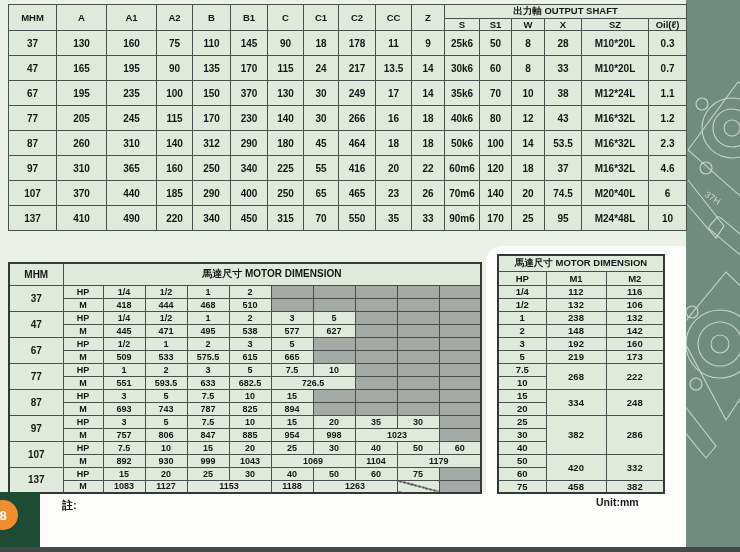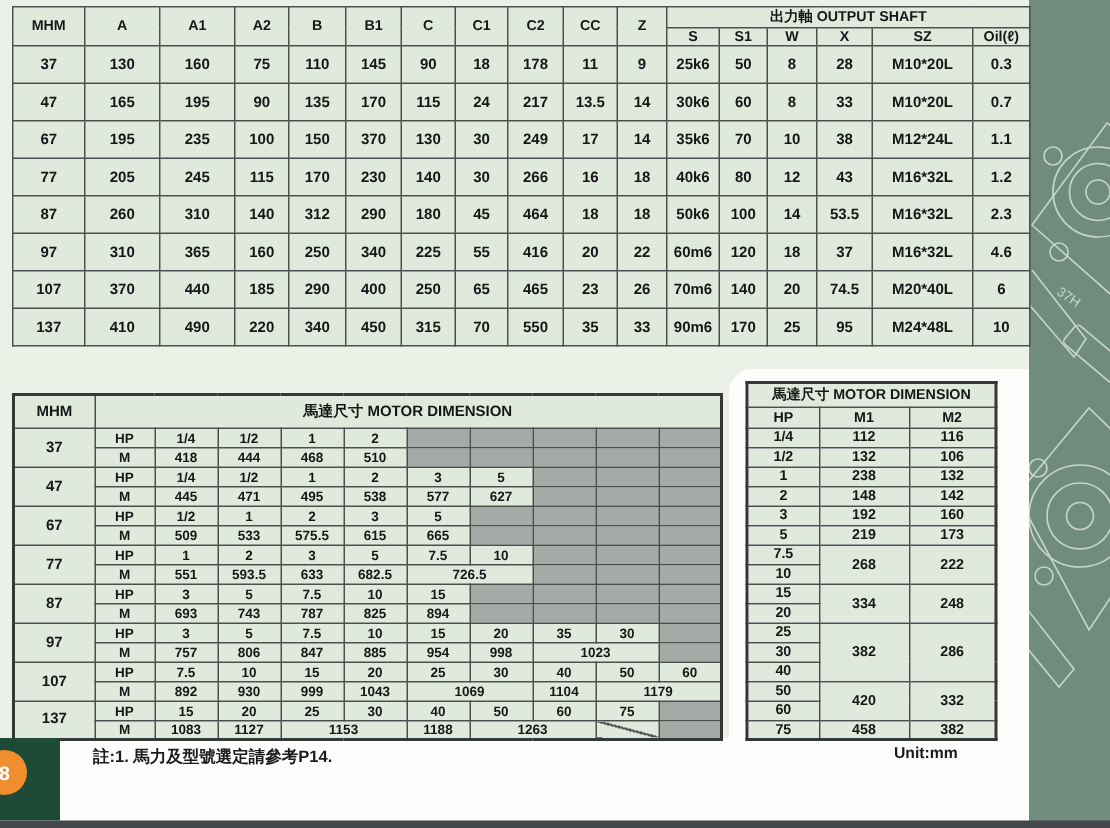--- a/index.html
+++ b/index.html
@@ -85,21 +85,20 @@
       <rect x="22" y="228" width="44" height="16" rx="3" transform="rotate(40 44 236)"></rect>
     </g>
   </svg>
 </div>
 
 <div class="card-right"></div>
 <div class="notes-panel">
   <div class="notes">
     <span>註:</span>
     <div class="notes-lines">
-      <div>1. 馬力及型號選定請參考P14.</div>
     </div>
   </div>
 </div>
 
 <table id="dim-table">
   <colgroup>
     <col style="width:48px">
       <col style="width:50px">
       <col style="width:50px">
       <col style="width:36px">

